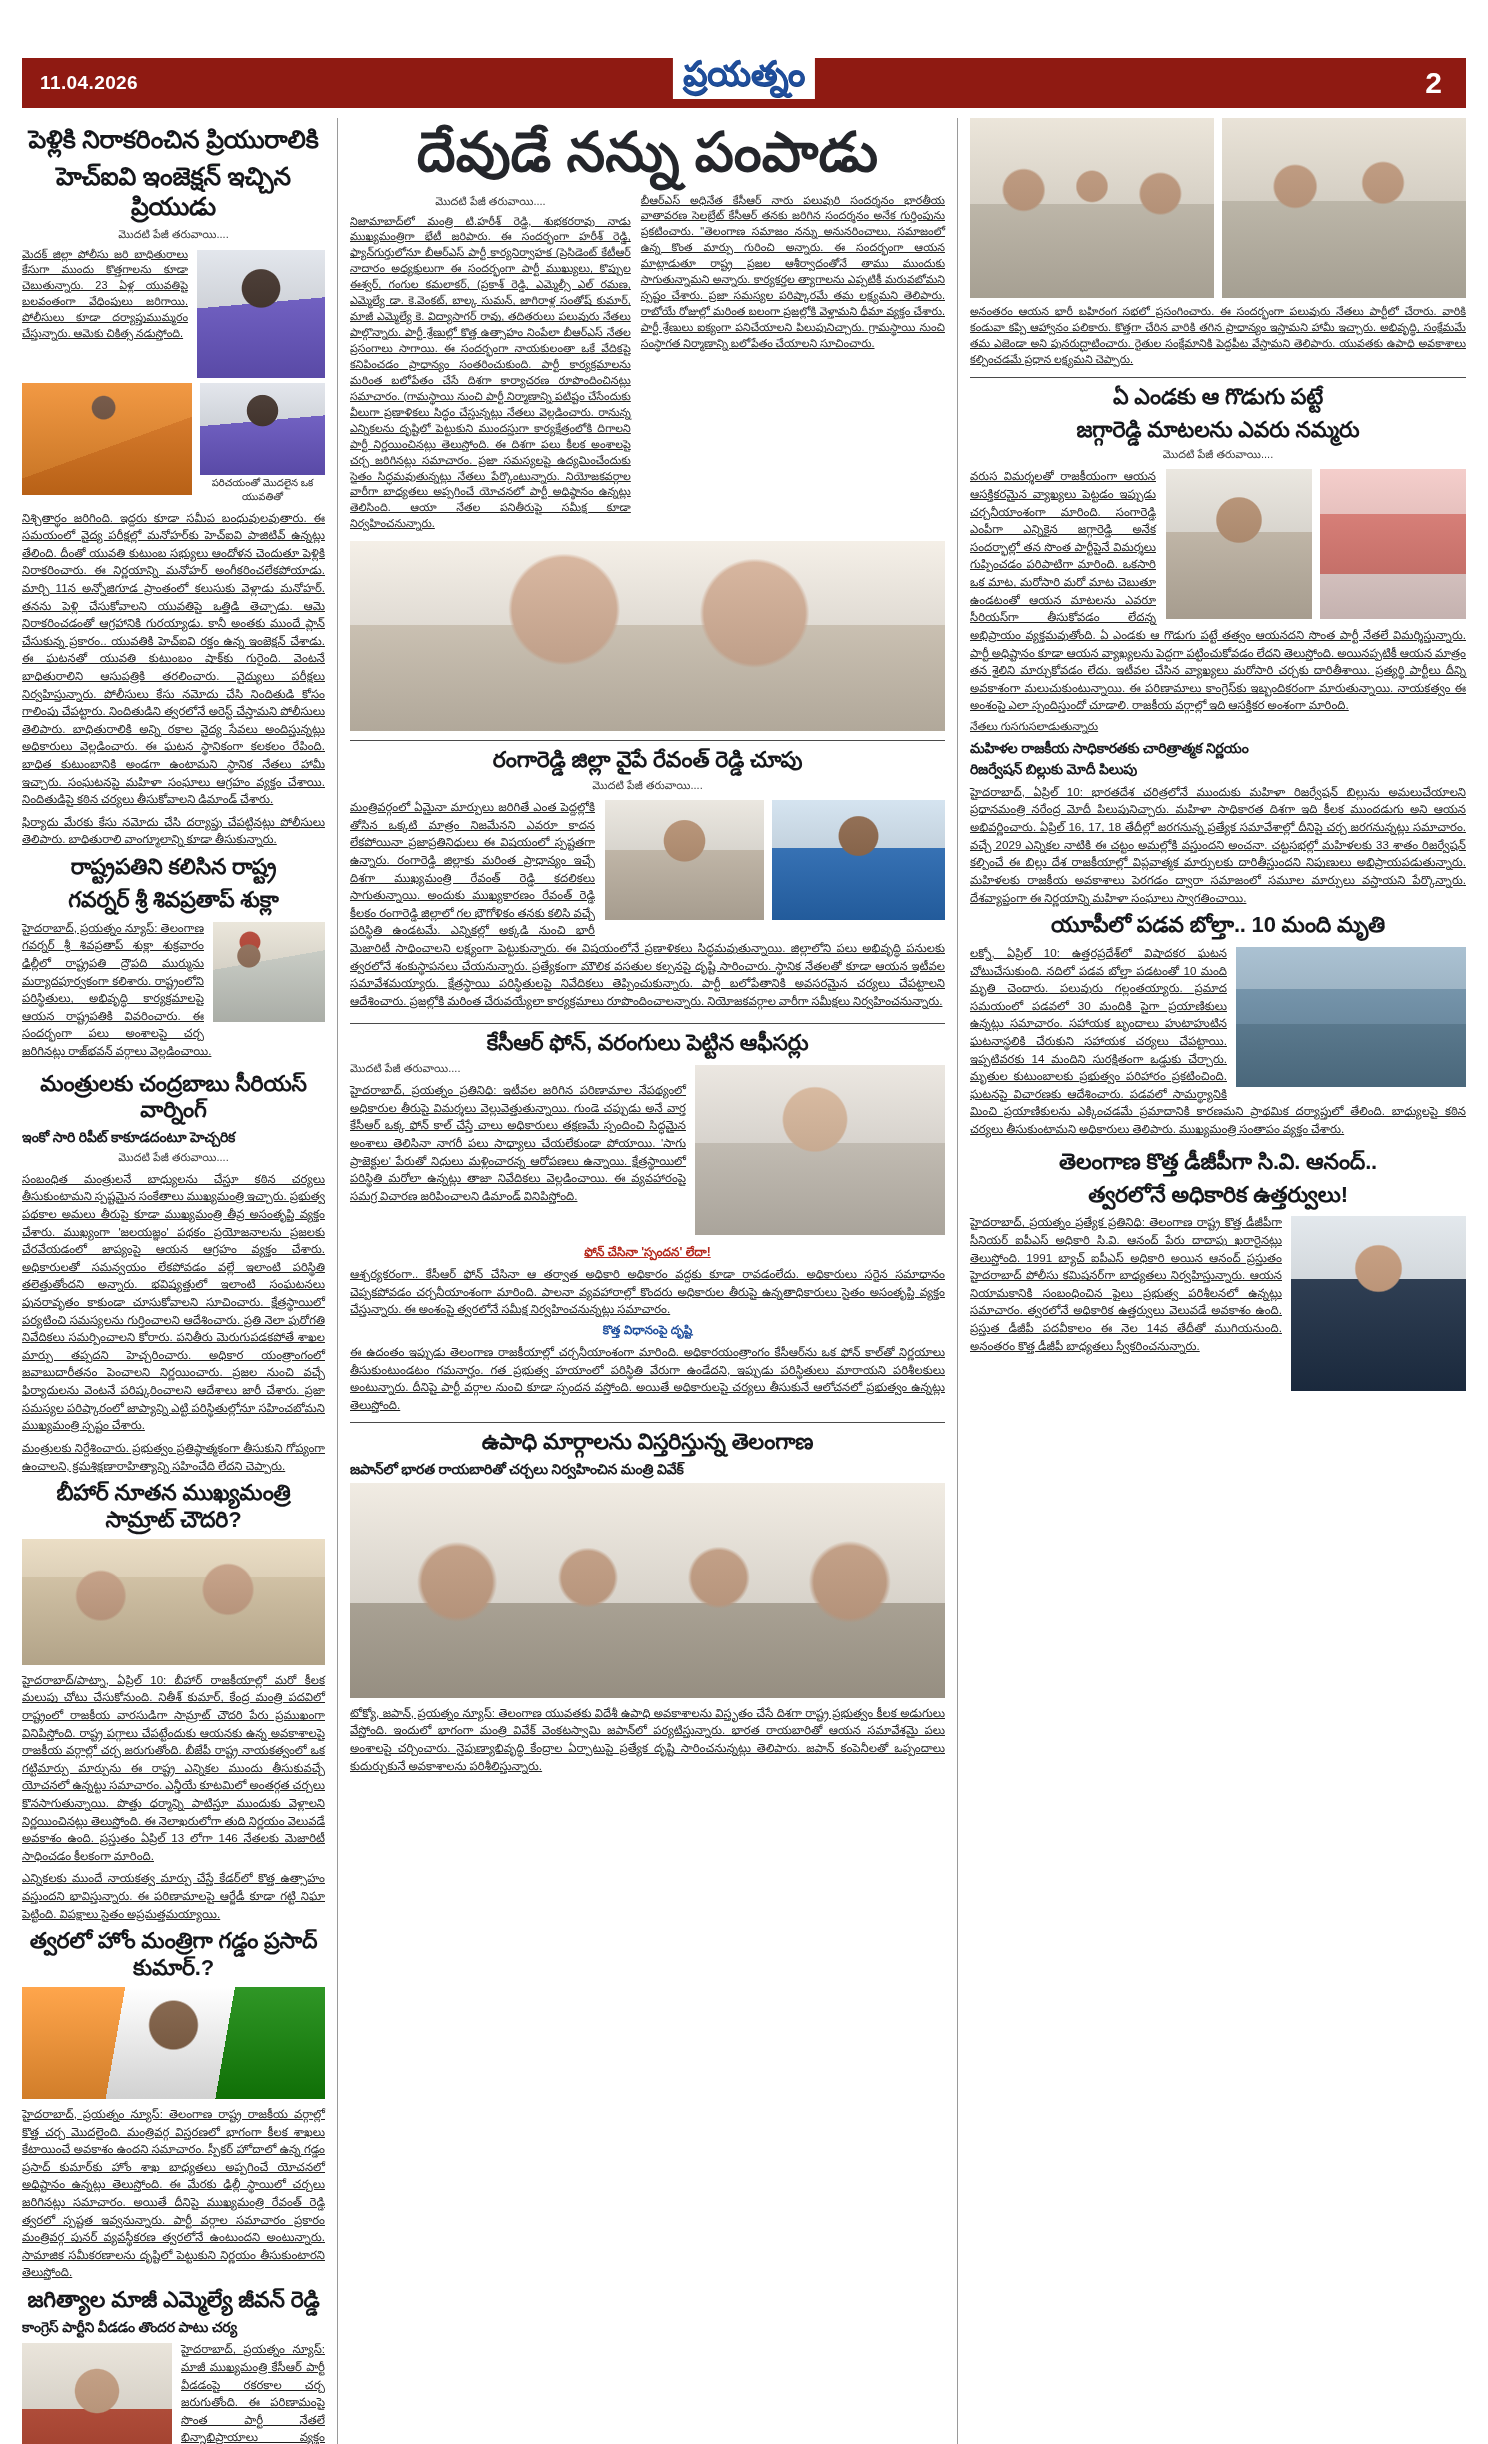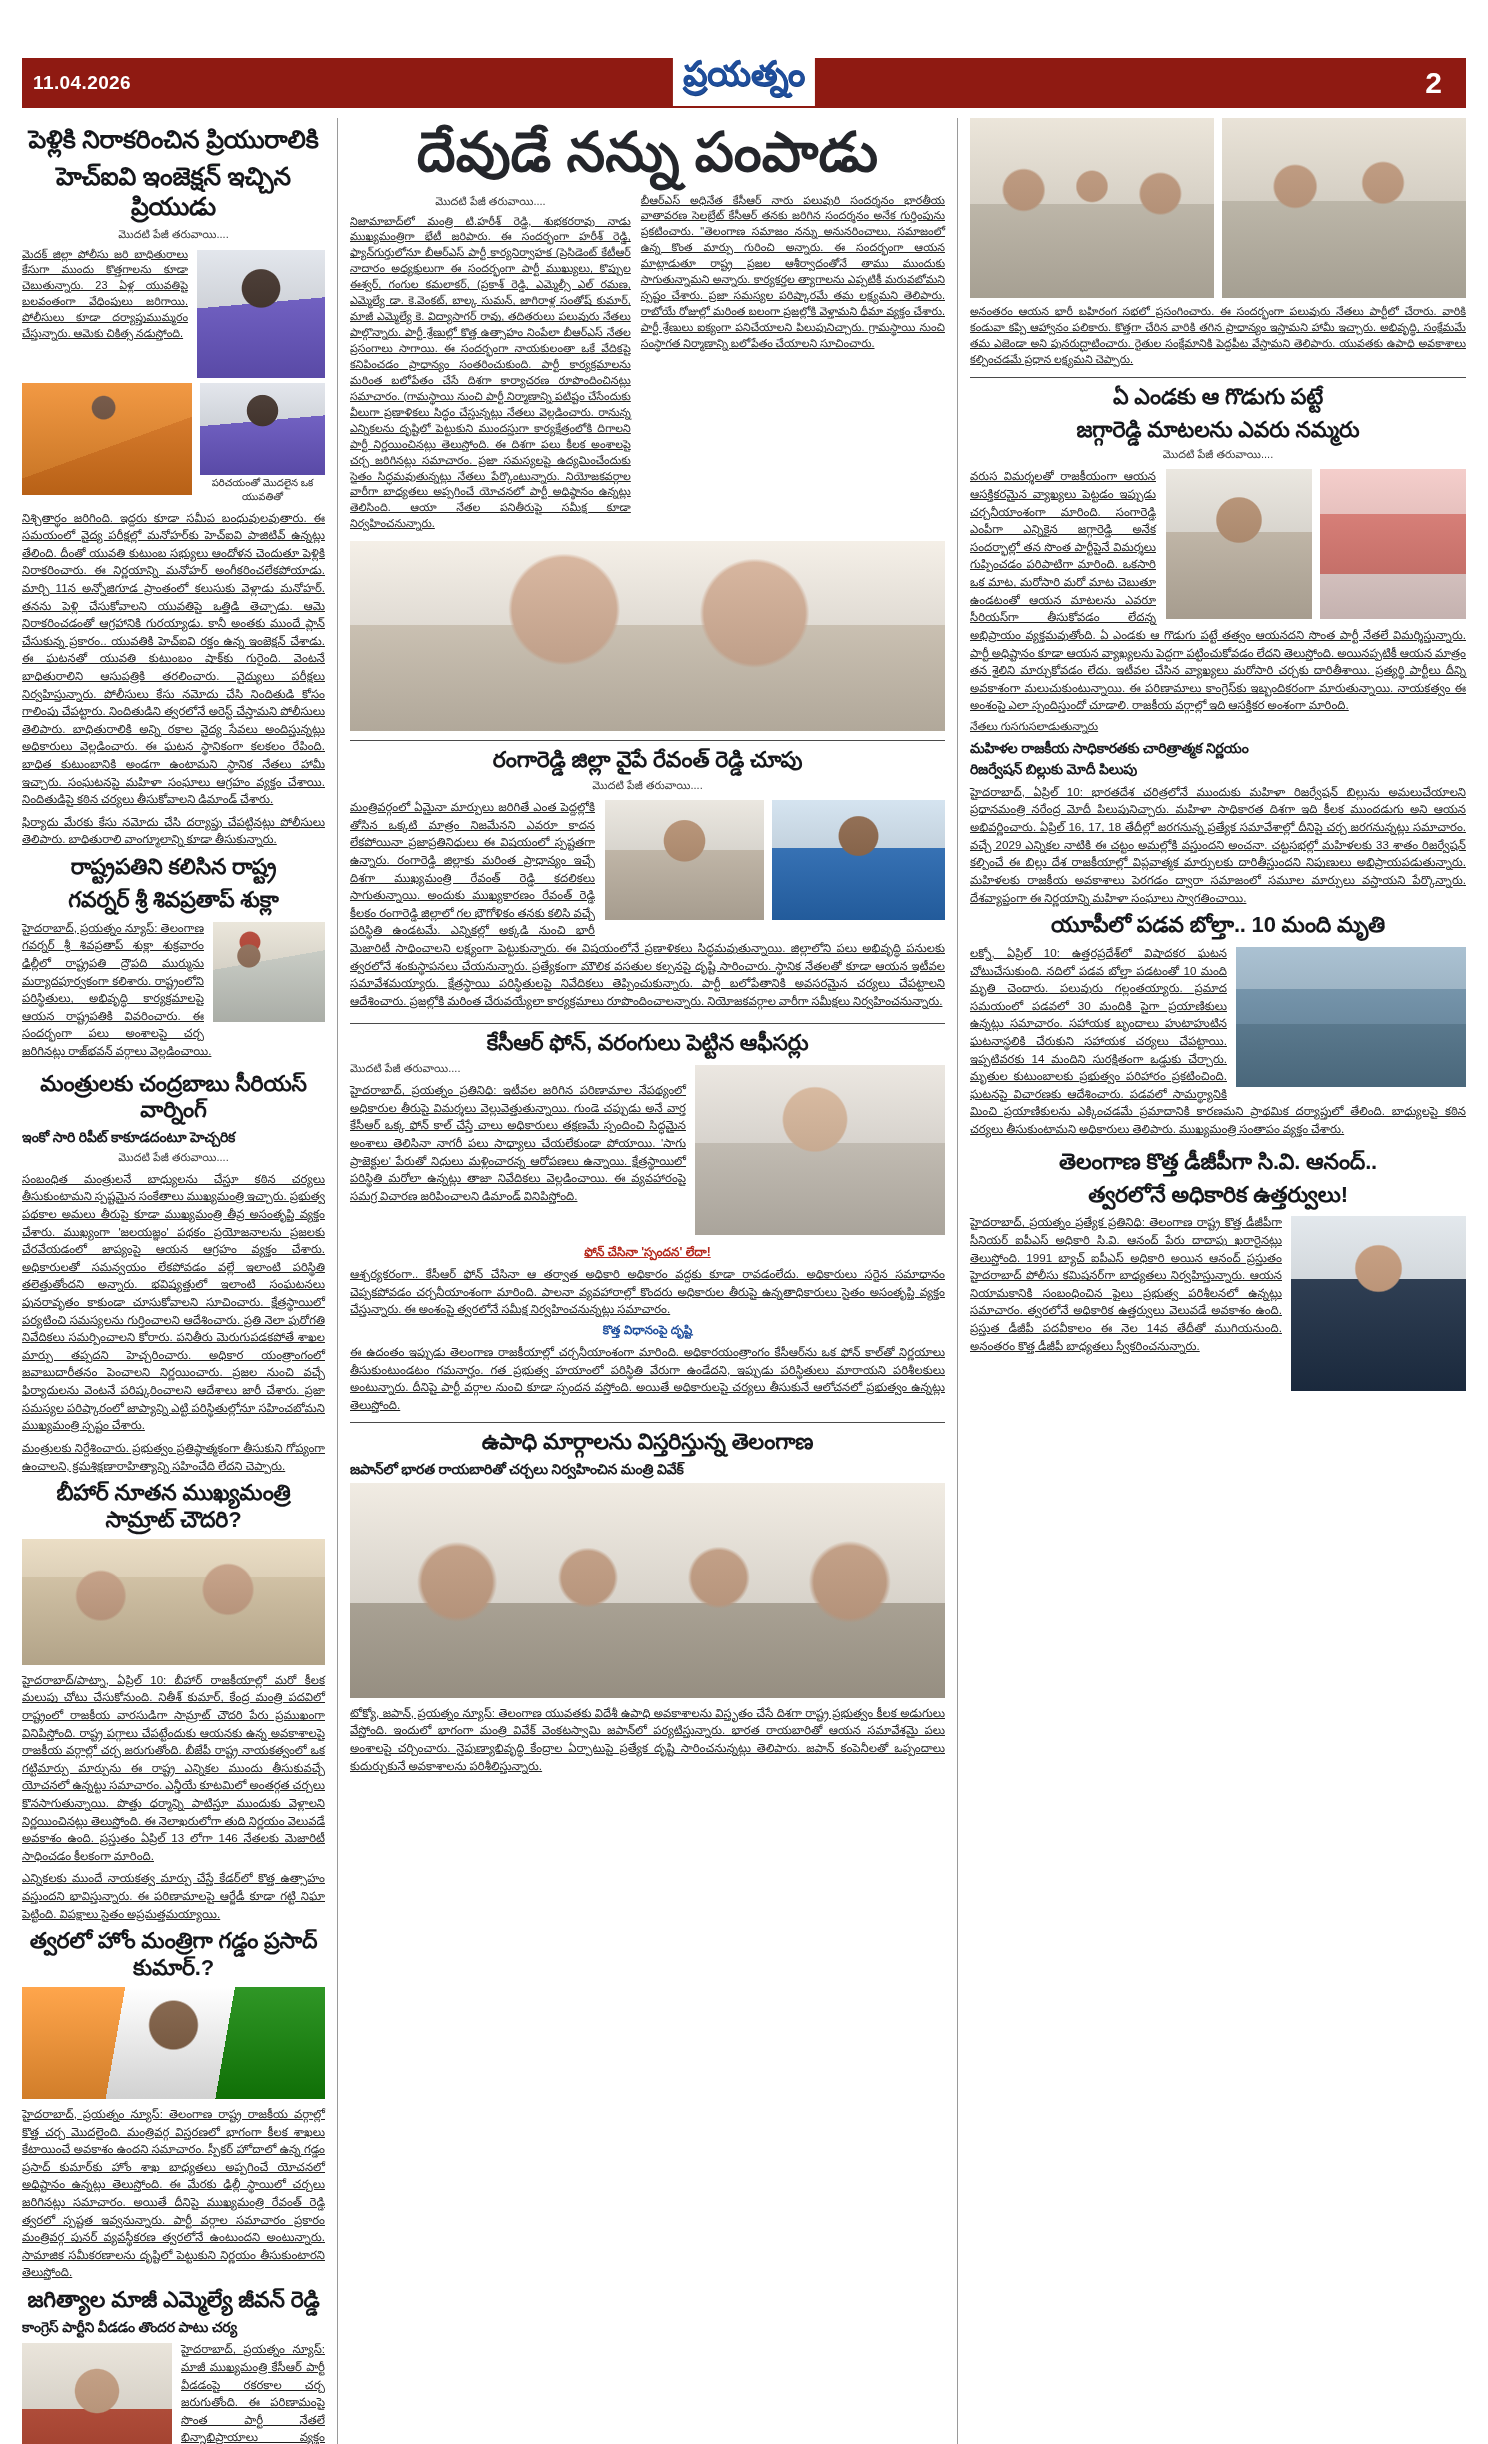--- a/index.html
+++ b/index.html
@@ -6,24 +6,24 @@
   body{
     width:1488px;height:2444px;
     font-family:"Liberation Sans","DejaVu Sans",sans-serif;
     color:#1a1a1a;
     -webkit-font-smoothing:antialiased;
   }
   .page{position:relative;width:1488px;height:2444px;background:#fff;box-sizing:border-box;padding:0 22px;}
 
   
   .masthead{position:relative;height:50px;margin-top:58px;background:#8f1a12;display:flex;align-items:center;}
-  .masthead .date{color:#fff;font-size:19px;font-weight:bold;letter-spacing:.4px;padding-left:11px;}
+  .masthead .date{color:#fff;font-size:19px;font-weight:bold;letter-spacing:.4px;padding-left:18px;}
   .masthead .logo{
     position:absolute;left:50%;top:-4px;transform:translateX(-50%);
-    background:#fff;padding:2px 10px 16px;
+    background:#fff;padding:2px 10px 9px;
     color:#1f4e9c;font-size:34px;font-weight:bold;line-height:1;
     font-family:"Liberation Sans","DejaVu Sans",sans-serif;
     text-shadow:0.5px 0.5px 0 #17407f;
   }
   .masthead .pageno{position:absolute;right:24px;top:50%;transform:translateY(-50%);color:#fff;font-size:30px;font-weight:bold;}
 
   
   .grid{display:flex;gap:0;margin-top:10px;}
   .col{box-sizing:border-box;}
   .col-left{width:316px;padding-right:12px;border-right:1px solid #9a9a9a;}

